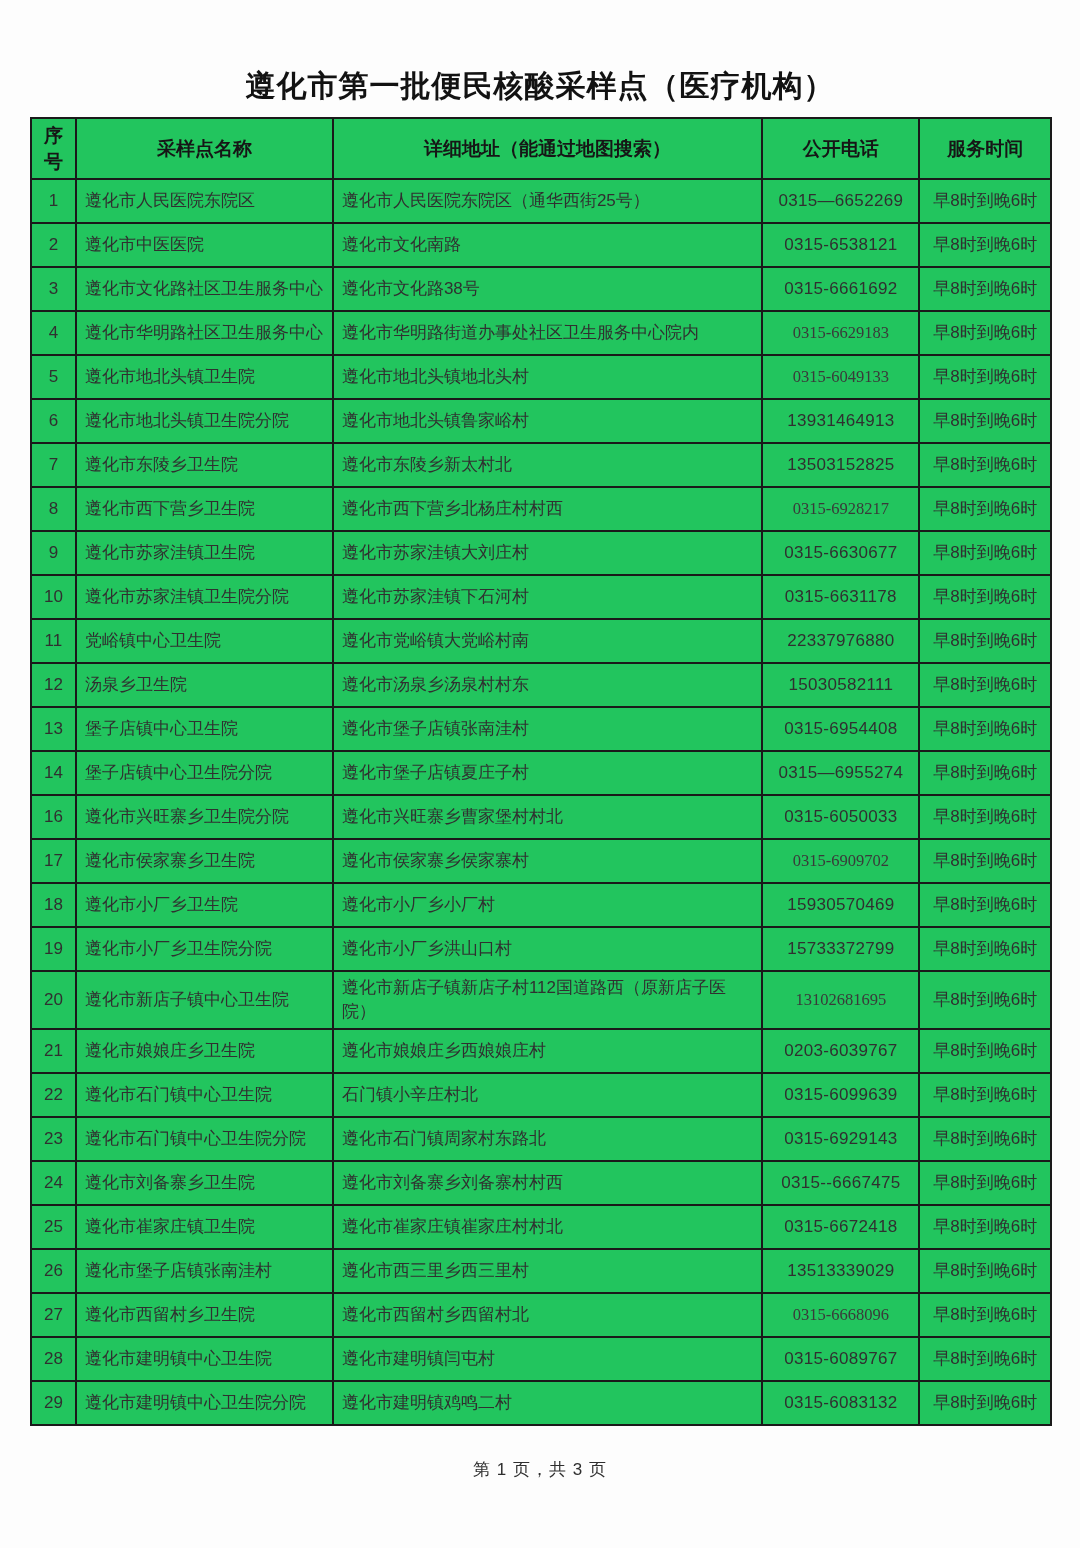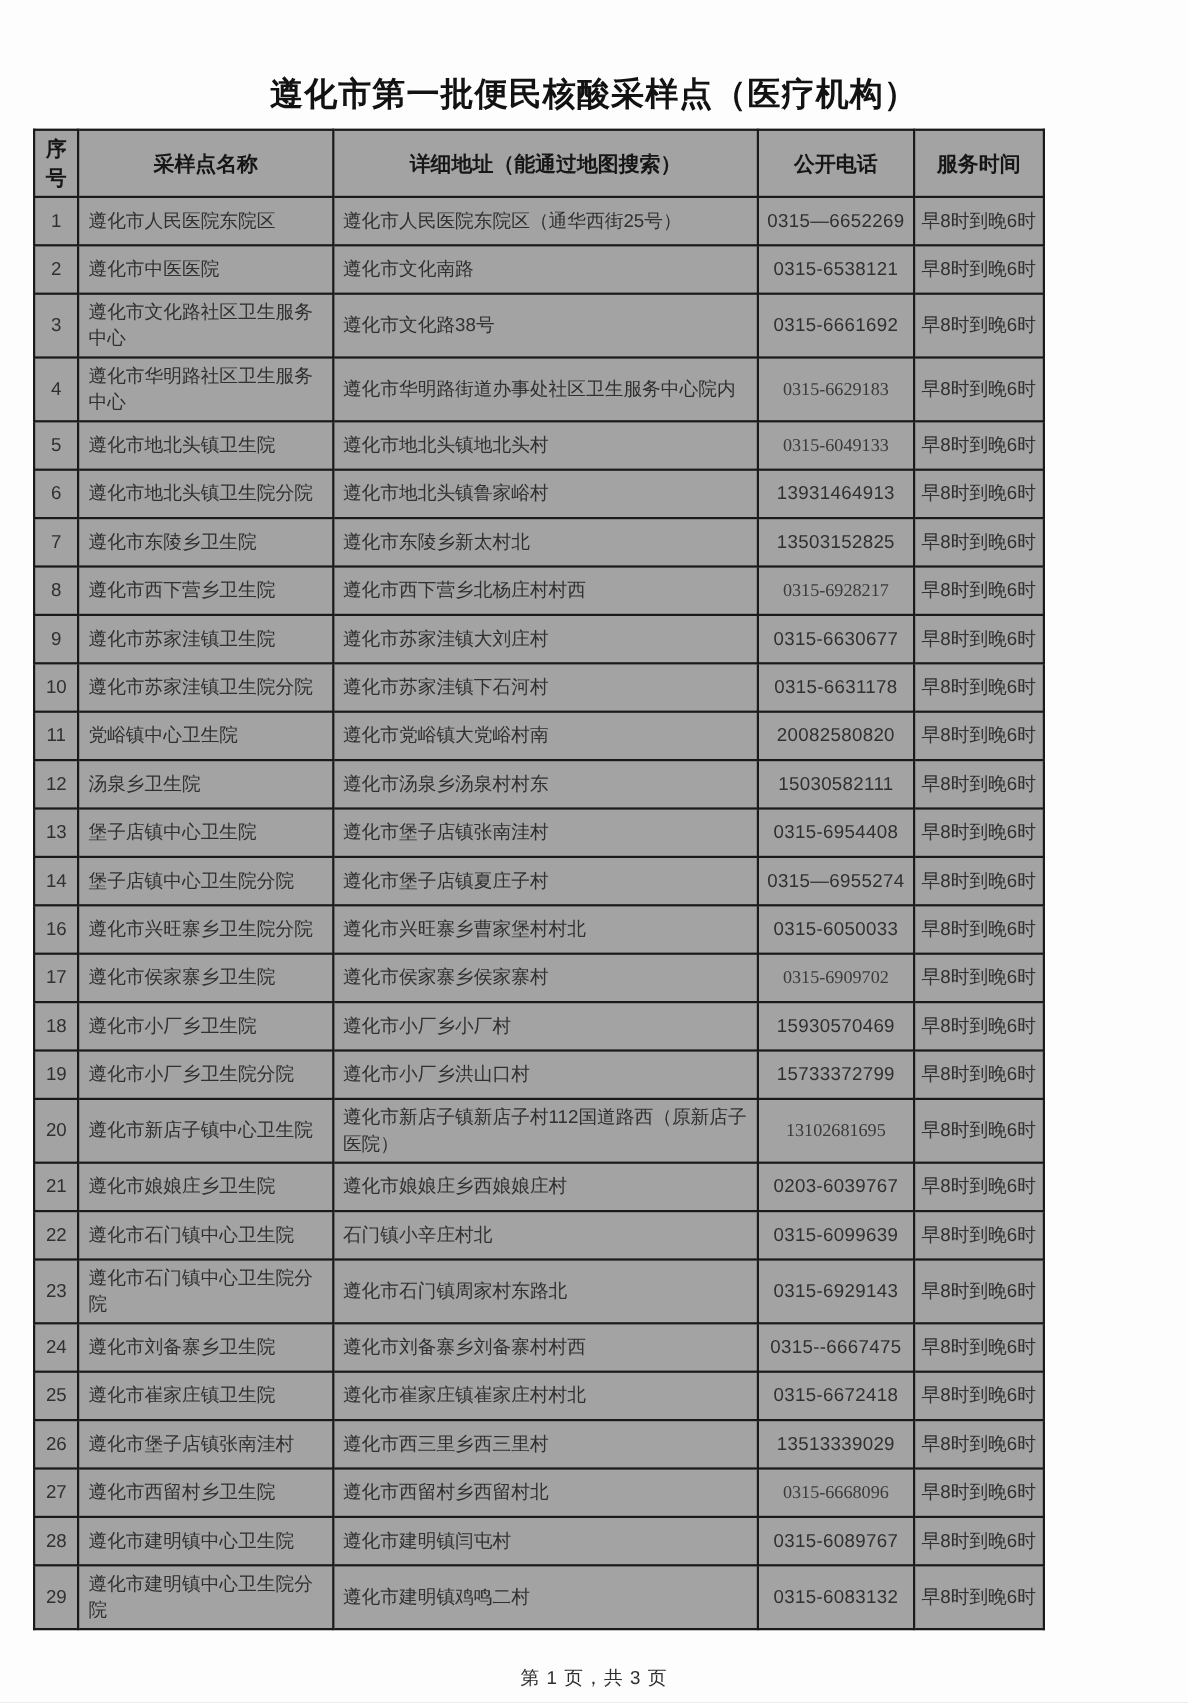--- a/index.html
+++ b/index.html
@@ -18,23 +18,23 @@
     text-align: center;
     font-size: 30px;
     line-height: 32px;
     font-weight: 800;
     color: #121212;
     letter-spacing: 1px;
   }
   table.sampling-table {
     border-collapse: collapse;
     table-layout: fixed;
-    width: 920px;
+    width: 1022px;
     margin: 15px 0 0 30px;
-    background: #a3a3a3;
+    background: #22c55e;
   }
   th, td {
     border: 2px solid #1a1a1a;
     overflow: hidden;
   }
   th {
     height: 61px;
     font-size: 19px;
     font-weight: 700;
     color: #161616;
@@ -163,21 +163,21 @@
     <td class="c-no">10</td>
     <td class="c-name">遵化市苏家洼镇卫生院分院</td>
     <td class="c-addr"><span>遵化市苏家洼镇下石河村</span></td>
     <td class="c-phone">0315-6631178</td>
     <td class="c-time">早8时到晚6时</td>
   </tr>
       <tr>
     <td class="c-no">11</td>
     <td class="c-name">党峪镇中心卫生院</td>
     <td class="c-addr"><span>遵化市党峪镇大党峪村南</span></td>
-    <td class="c-phone">20082580820</td>
+    <td class="c-phone">22337976880</td>
     <td class="c-time">早8时到晚6时</td>
   </tr>
       <tr>
     <td class="c-no">12</td>
     <td class="c-name">汤泉乡卫生院</td>
     <td class="c-addr"><span>遵化市汤泉乡汤泉村村东</span></td>
     <td class="c-phone">15030582111</td>
     <td class="c-time">早8时到晚6时</td>
   </tr>
       <tr>

